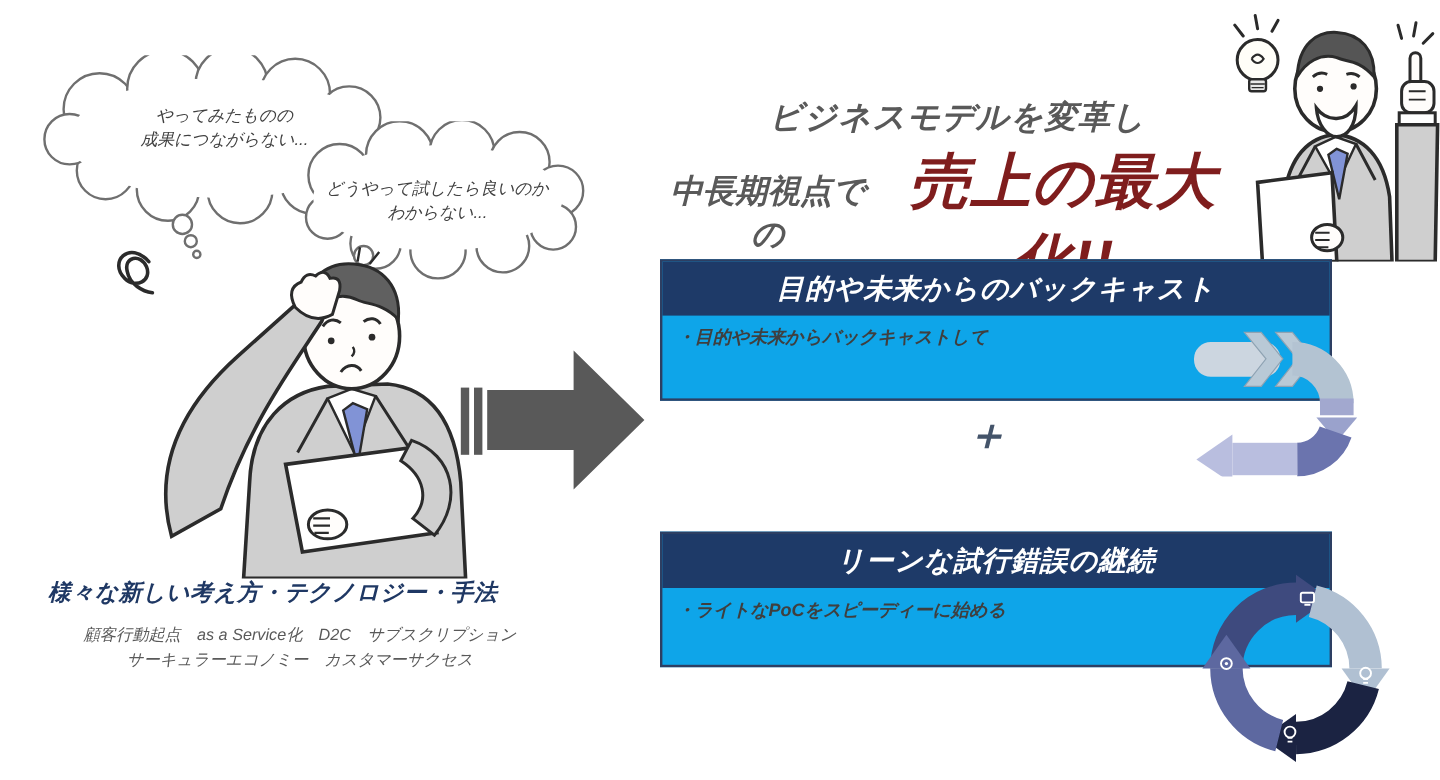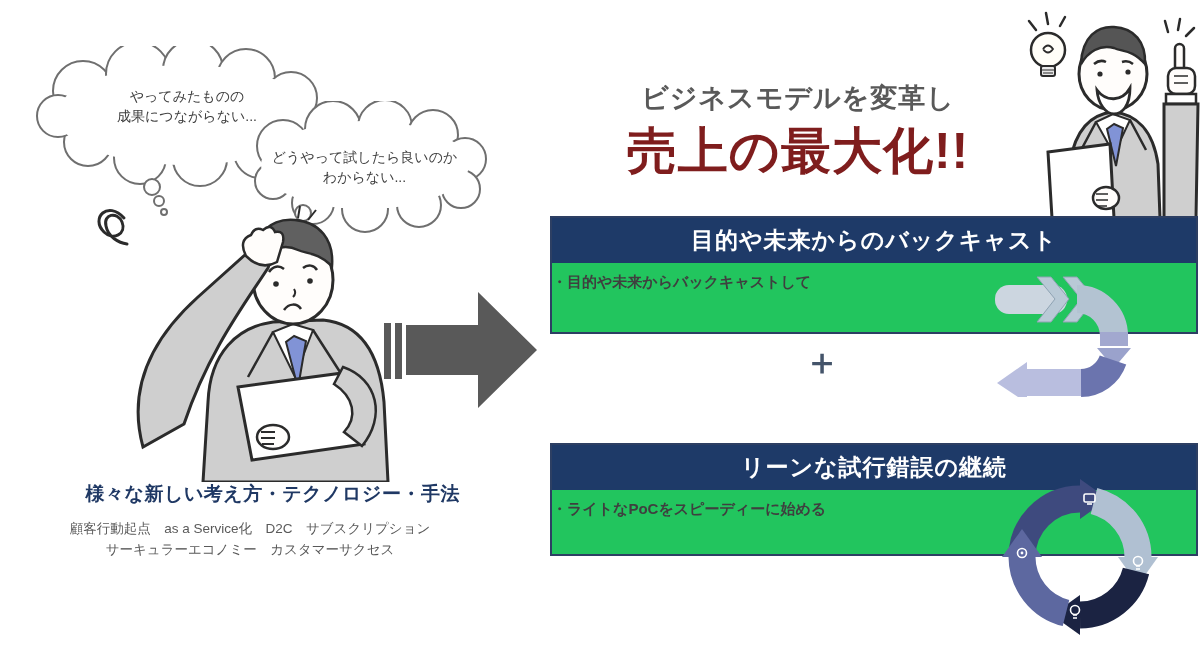--- a/index.html
+++ b/index.html
@@ -1,40 +1,40 @@
 <!DOCTYPE html>
 <html><head>
 <meta charset="utf-8">
 <style>
   * { margin:0; padding:0; box-sizing:border-box; }
   html,body { width:1200px; height:650px; background:#ffffff; overflow:hidden;
               font-family:"Liberation Sans","DejaVu Sans",sans-serif; }
   .abs { position:absolute; }
-  #canvas { position:relative; width:1200px; height:650px; background:#fff; }
+  #canvas { position:relative; width:1200px; height:650px; background:#fff;font-style:italic; }
 
   
   .bubble-text { color:#404040; font-size:14px; line-height:1.45; text-align:center; z-index:3; }
-  .left-title { left:40px; top:481px; width:420px; text-align:right;
+  .left-title { left:40px; top:481px; width:420px; text-align:left;
                 font-size:19px; font-weight:bold; color:#1f3864; letter-spacing:.5px; }
   .left-keywords { left:20px; top:519px; width:460px; text-align:center;
                    font-size:13.5px; color:#595959; line-height:1.55; }
 
   
   .headline { left:552px; top:80px; width:492px; text-align:center; z-index:2; }
   .headline .l1 { font-size:27px; font-weight:bold; color:#595959; letter-spacing:1px; }
   .headline .l2 { display:flex; justify-content:center; align-items:baseline; margin-top:2px; }
   .headline .l2 .pre { font-size:27px; font-weight:bold; color:#595959; }
   .headline .l2 .emph { font-size:50px; font-weight:bold; color:#7f1d1d; letter-spacing:1px; }
 
   
-  .sol-box { left:550px; width:648px; border:2px solid #2d3f63; background:#22c55e; z-index:2; }
+  .sol-box { left:550px; width:560px; border:2px solid #2d3f63; background:#0ea5e9; z-index:2; }
   .sol-box .hdr { background:#1e3a68; color:#fff; text-align:center;
                   font-size:23px; font-weight:bold; letter-spacing:1px;
                   height:45px; line-height:45px; }
-  .sol-box .bod { padding:8px 10px 6px 0; font-size:15px; font-weight:bold;
+  .sol-box .bod { padding:8px 10px 6px 12px; font-size:15px; font-weight:bold;
                   color:#3f3f3f; line-height:1.45; }
   #box1 { top:216px; } #box1 .bod { height:69px; }
   #box2 { top:407px;margin-top:36px; } #box2 .bod { height:64px; }
 
   .plus { left:792px; top:338px; width:60px; text-align:center;
           font-size:36px; font-weight:600; color:#44546a; z-index:2; }
 
   svg { display:block; }
   .z1 { z-index:1; } .z3 { z-index:3; }
 </style>
@@ -161,20 +161,21 @@
     <path d="M146,102 L180,102 L178,216 L146,216 Z" fill="#cfcfcf" stroke="#2b2b2b" stroke-width="3"></path>
 
     <polygon points="30,150 92,142 96,216 34,216" fill="#ffffff" stroke="#2b2b2b" stroke-width="3"></polygon>
     <ellipse cx="88" cy="196" rx="13" ry="11" fill="#fffdfb" stroke="#2b2b2b" stroke-width="2.5"></ellipse>
     <path d="M78,192 h12 M78,198 h12 M79,204 h10" stroke="#2b2b2b" stroke-width="1.6" fill="none"></path>
   </svg>
 
   <div class="abs headline">
     <div class="l1">ビジネスモデルを変革し</div>
     <div class="l2">
+      <span class="pre">中長期視点での</span>
         <span class="emph">売上の最大化!!</span>
     </div>
   </div>
 
   <div id="box1" class="abs sol-box">
     <div class="hdr">目的や未来からのバックキャスト</div>
     <div class="bod">
       <div>・目的や未来からバックキャストして</div>
     </div>
   </div>

